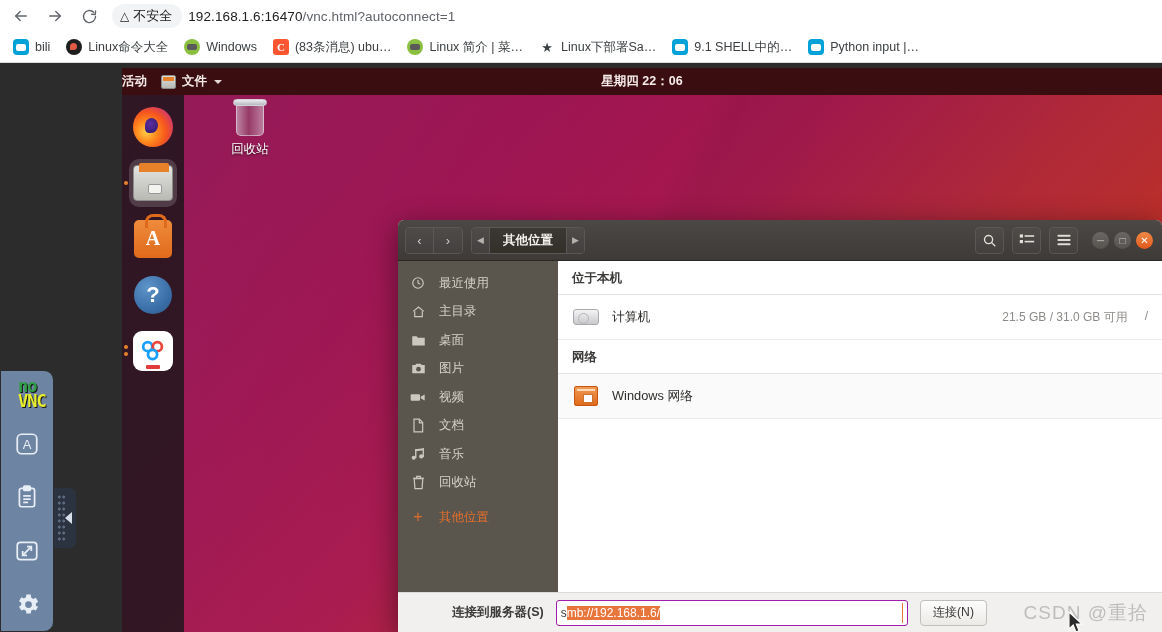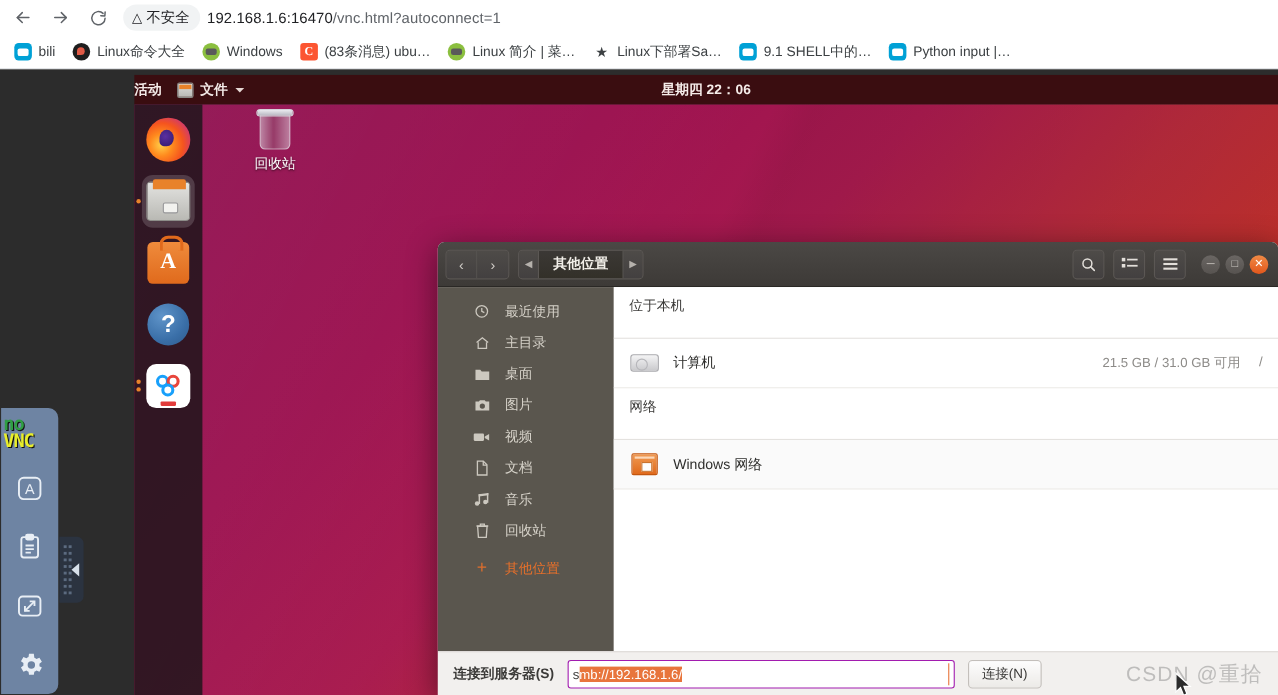--- a/index.html
+++ b/index.html
@@ -87,21 +87,21 @@
 
   
   .novnc-bar {
     position: absolute; left: 0; top: 307px; width: 54px; height: 262px;
     background: #6e84a3; border-radius: 0 10px 10px 0;
     border: 1px solid #2c2c2c;
     display: flex; flex-direction: column; align-items: center;
   }
   .novnc-logo {
     width: 100%; height: 48px; display: flex; flex-direction: column;
-    justify-content: center; padding-left: 2px;
+    justify-content: center; padding-left: 17px;
     font-family: "DejaVu Sans Mono", monospace; font-weight: bold;
     font-size: 17px; line-height: 15px; letter-spacing: -1px;
   }
   .novnc-logo .n1 { color: #2f9e44; text-shadow: 1px 1px 0 #111; }
   .novnc-logo .n2 { color: #e9ee2a; text-shadow: 1px 1px 0 #111; }
   .novnc-btn {
     width: 54px; height: 56px; display: flex; align-items: center; justify-content: center;
     color: #e8eef5;
   }
   .novnc-handle {
@@ -255,34 +255,34 @@
   .win-ctrls { display:flex; gap:5px; margin-left:6px; padding-right:2px;}
   .wc { width:17px;height:17px;border-radius:50%; display:flex;align-items:center;justify-content:center;
         font-size:10px; color:#3b3835; }
   .wc.min { background: linear-gradient(#6a6663,#575350); color:#cbc7c2;}
   .wc.max { background: linear-gradient(#6a6663,#575350); color:#cbc7c2;}
   .wc.close { background: linear-gradient(#f08a45,#e2571c); color:#fff;}
 
   .nt-body { flex: 1; display: flex; min-height: 0; }
   .nt-sidebar {
     width: 160px; background: #5a564e; flex: 0 0 160px;
-    padding-top: 8px; display:flex; flex-direction:column;padding-left:20px;
+    padding-top: 8px; display:flex; flex-direction:column;
   }
   .sb-item {
     height: 28.5px; display:flex; align-items:center; gap: 13px;
     padding-left: 12px; color:#d6d2c9; font-size: 12.5px;
   }
   .sb-item .sb-ico { width: 16px; display:flex; align-items:center; justify-content:center; opacity:.92; }
   .sb-item.other { color:#e8702a; }
   .sb-item.other .sb-ico { color:#e8702a; font-size: 16px; }
   .sb-sep { height: 6px; }
 
   .nt-main { flex: 1; background: #ffffff; display:flex;flex-direction:column; min-width:0; }
   .sec-head {
-    padding: 9px 14px 20px; font-size: 12.5px; font-weight: normal; color: #3b3a38;
+    padding: 9px 14px 7px; font-size: 12.5px; font-weight: bold; color: #3b3a38;
     border-bottom: 1px solid #e4e2df;
   }
   .row {
     display:flex; align-items:center; height: 45px; padding: 0 14px;
     border-bottom: 1px solid #edebe8; gap: 12px;
   }
   .row.net { background:#fafafa; }
   .row-ico { width: 28px; flex: 0 0 28px; display:flex;align-items:center;justify-content:center;}
   .hdd {
     width: 26px; height: 16px; border-radius: 3px;
@@ -298,21 +298,21 @@
   .folder-win::after { content:""; position:absolute; left:8px; top:7px; width:8px;height:7px;
     background:#fdfdfd; border:1px solid #c9732f; }
   .folder-win i { position:absolute; left:10.5px; top:9px; width:3px;height:3px;background:#3b3835; display:block;}
   .row-name { font-size: 12.8px; color: #2e2e2c; flex: 1; }
   .row-meta { font-size: 12px; color: #8d8b88; display:flex; gap: 17px; }
 
   .nt-footer {
     height: 40px; flex: 0 0 40px; background: #f2f0ee; border-top: 1px solid #dcd9d6;
     display: flex; align-items: center; padding: 0 14px; gap: 12px;
   }
-  .footer-label { font-size: 12.5px; font-weight: bold; color: #3b3a38; }
+  .footer-label { font-size: 12.5px; font-weight: bold; color: #3b3a38; margin-left: 40px; }
   .conn-field {
     flex: 1; max-width: 352px; height: 26px; background:#fff;
     border: 1px solid #a21caf; border-radius: 3px;
     display: flex; align-items: center; padding: 0 4px; font-size: 12px; color:#3b3a38;
     position: relative;
   }
   .conn-val .sel { background:#e8753c; color:#fff; }
   .conn-caret { position:absolute; right: 4px; top: 2px; bottom: 2px; width: 1px; background:#e8753c; }
   .connect-btn {
     height: 26px; padding: 0 12px; border:1px solid #c3bfbb; border-radius:4px;

